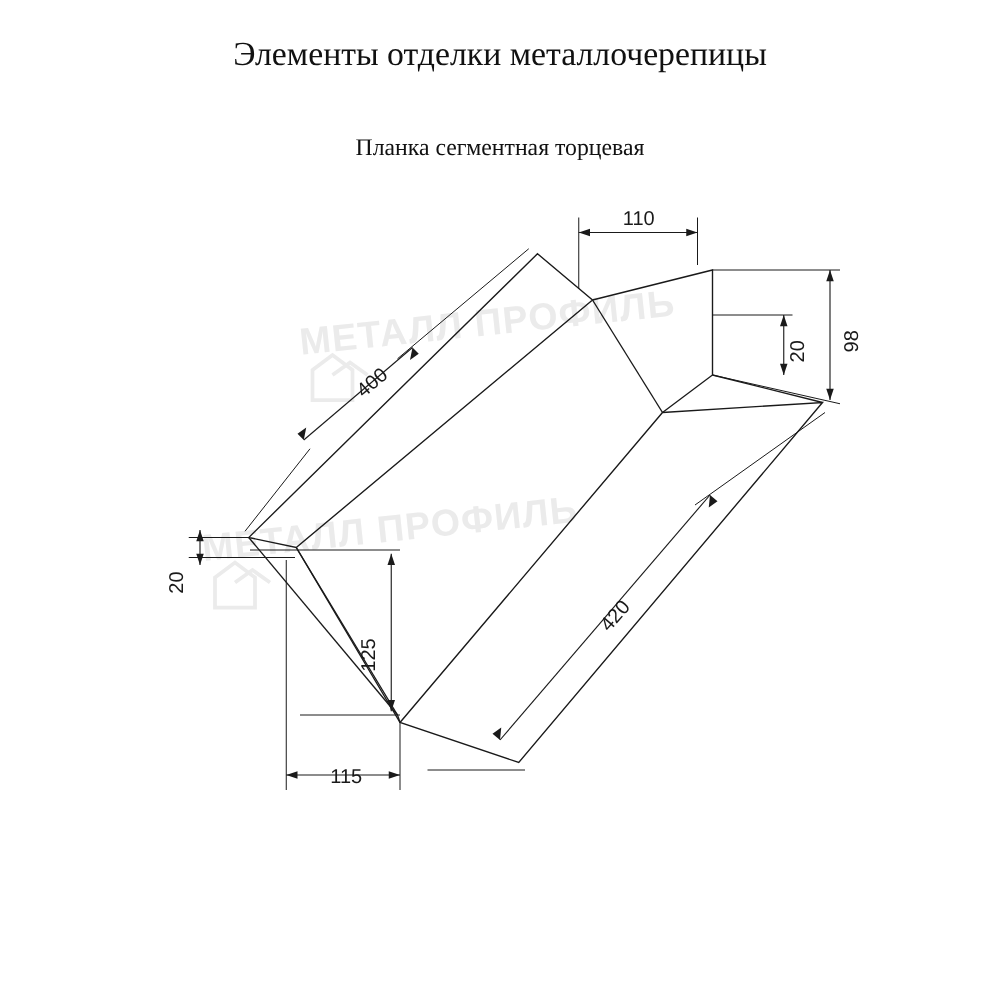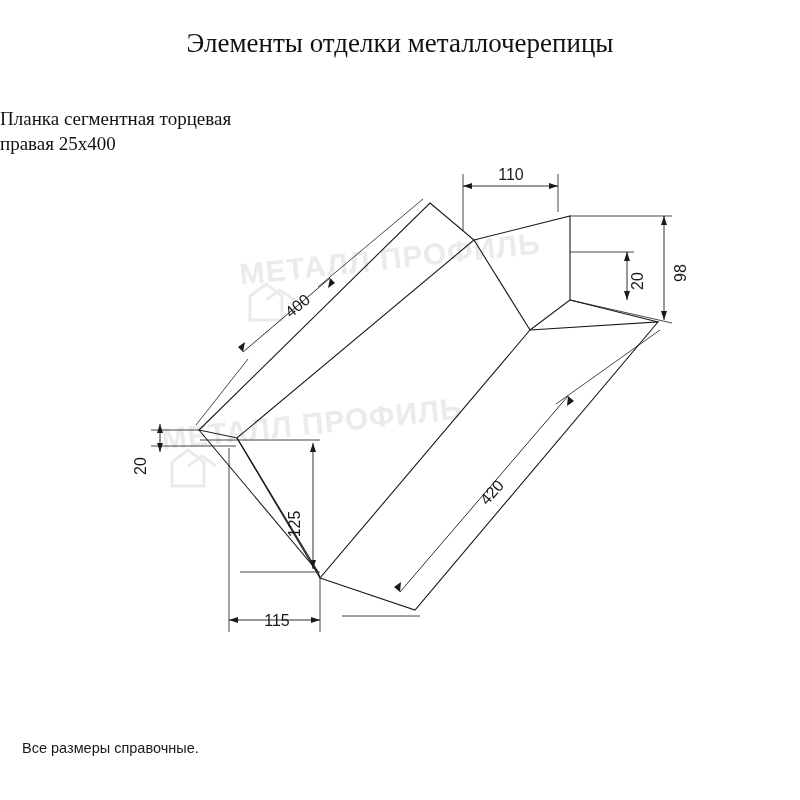--- a/index.html
+++ b/index.html
@@ -30,20 +30,21 @@
     font-size: 27px;
     font-family: "Liberation Serif", serif;
     color: #111;
     letter-spacing: 0px;
   }
   .subtitle {
     position: absolute;
     left: 0;
     top: 106px;
     width: 800px;
+    text-align: center;
     font-size: 19px;
     line-height: 25px;
     font-family: "Liberation Serif", serif;
     color: #111;
   }
   .footnotes {
     position: absolute;
     left: 22px;
     top: 737px;
     width: 700px;
@@ -87,21 +88,20 @@
 </style>
 </head>
 <body>
 
 <div id="page">
 
   <div class="title">Элементы отделки металлочерепицы</div>
 
   <div class="subtitle">
     <div>Планка сегментная торцевая</div>
-    <div>правая 25х400</div>
   </div>
 
   <div class="wm wm1">МЕТАЛЛ ПРОФИЛЬ</div>
   <div class="wm wm2">МЕТАЛЛ ПРОФИЛЬ</div>
 
   <svg class="drawing" viewBox="0 0 800 800">
     <g fill="none" stroke="#1a1a1a" stroke-width="1.1" stroke-linejoin="miter" stroke-linecap="butt">
 
       <g stroke="#ebebeb" stroke-width="3" fill="none">
         <path d="M250 296 l16 -12 l16 12 l0 24 l-32 0 z"></path>
@@ -188,16 +188,15 @@
 
       <text x="300" y="524" text-anchor="middle" transform="rotate(-90 300 524)">125</text>
 
       <text x="496" y="496" text-anchor="middle" transform="rotate(-49 496 496)">420</text>
 
       <text x="277" y="626" text-anchor="middle">115</text>
     </g>
   </svg>
 
   <div class="footnotes">
-    <div>Все размеры справочные.</div>
   </div>
 
 </div>
 
 </body></html>

